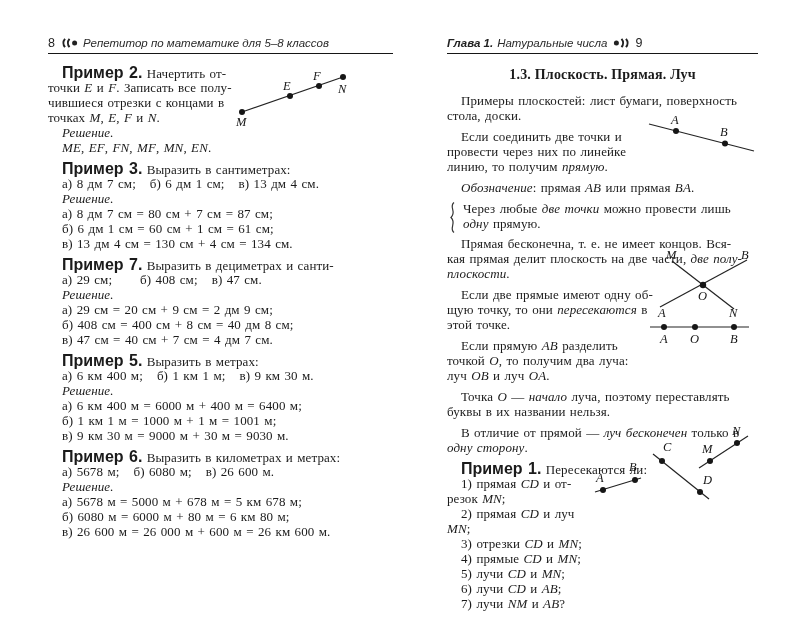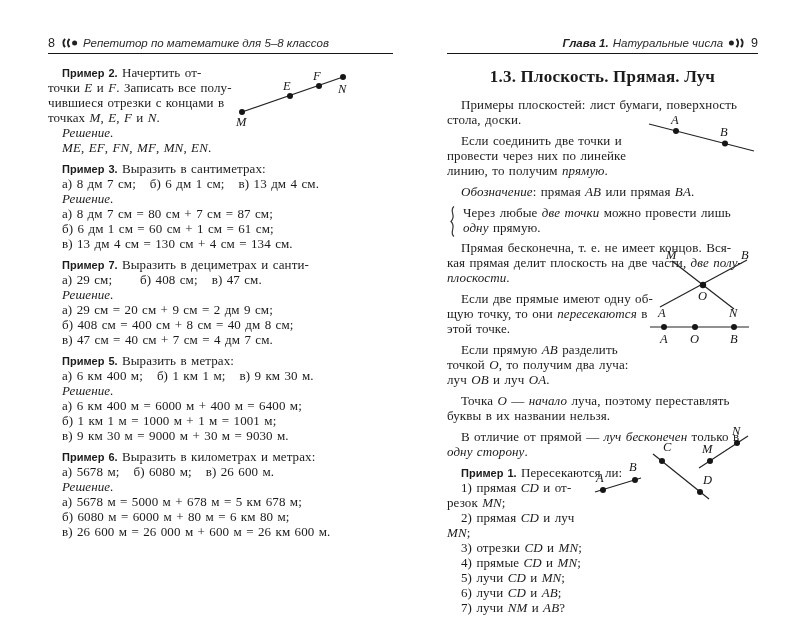--- a/index.html
+++ b/index.html
@@ -10,35 +10,35 @@
   }
   .page { position:absolute; top:36px; }
   #left-page  { left:48px;  width:345px; }
   #right-page { left:447px; width:311px; }
 
   .runhead { height:14px; font-family:"Liberation Sans", sans-serif;
              font-size:11.5px; display:flex; align-items:center; }
   .runhead .pagenum { font-style:normal; font-size:12.5px; color:#222; }
   .runhead .runtitle { font-style:italic; color:#2a2a2a; }
   .runhead .chap { font-style:italic; font-weight:bold; color:#222; margin-right:4px; }
-  .runhead.right { justify-content:flex-end; }
+  .runhead.right { justify-content:flex-start; }
   .marker { margin:0 5px; flex:0 0 auto; }
   .rule { height:0; border-top:1.6px solid #161616; margin-top:3px; }
 
   .content { margin-top:11px; }
   .tl { height:15px; line-height:15px; font-size:13px; white-space:nowrap;
         word-spacing:1px; letter-spacing:0.1px; }
   .tl i { font-family:"Liberation Serif", serif; }
   .hw { font-family:"Liberation Sans", sans-serif; font-weight:700;
-        font-size:11px; letter-spacing:0; }
+        font-size:16px; letter-spacing:0; }
   .tab { display:inline-block; width:14px; }
   .block { margin-bottom:6px; }
   .block:last-child { margin-bottom:4px; }
 
-  .section-heading { text-align:center; font-weight:bold; font-size:17px;
+  .section-heading { text-align:center; font-weight:bold; font-size:14px;
         letter-spacing:0.2px; margin:13px 0 10px 0; font-family:"Liberation Serif", serif; }
 
   .brace-block { position:relative; padding-left:16px; margin:5px 0 5px 0; }
   .brace-svg { position:absolute; left:0; top:1px; }
 
   .fig { position:absolute; overflow:visible; }
   .fig line { stroke:#232323; stroke-width:1.2; }
   .fig circle { fill:#161616; }
   .fig text { font-family:"Liberation Serif", serif; font-style:italic;
               font-size:12.5px; fill:#161616; }

